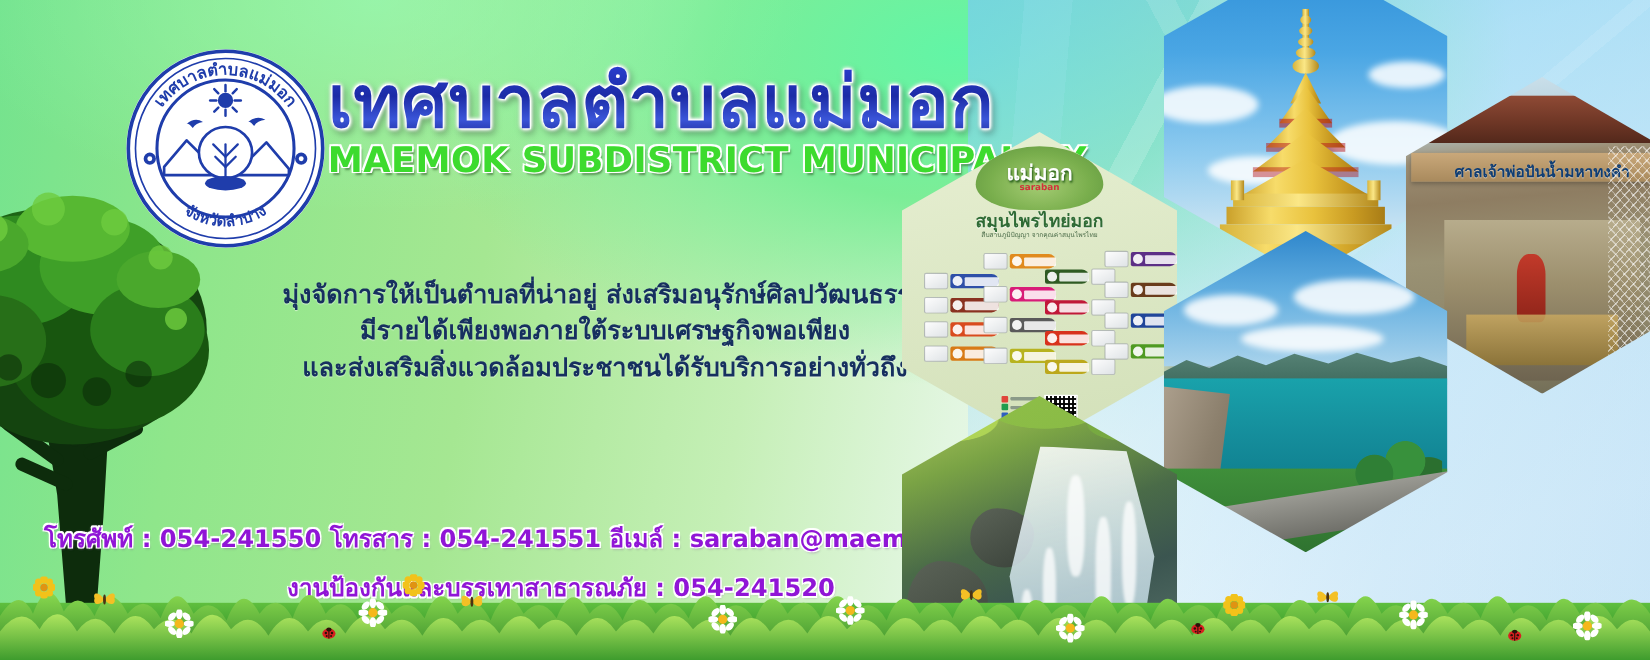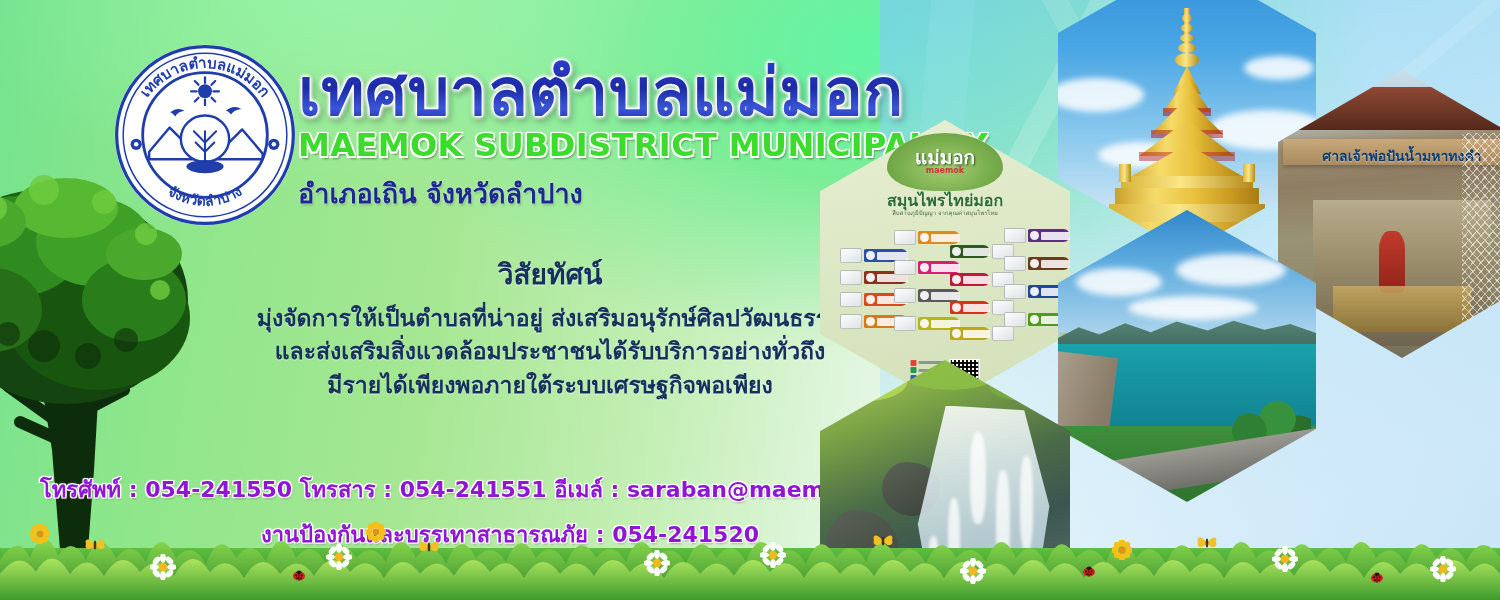--- a/index.html
+++ b/index.html
@@ -433,43 +433,41 @@
       </text>
       <text font-size="15" font-weight="bold" fill="#1f3dab" font-family="'DejaVu Sans',sans-serif">
         <textPath href="#arcBot" startOffset="50%" text-anchor="middle">จังหวัดลำปาง</textPath>
       </text>
     </svg>
   </div>
 
   <div class="titles">
     <div class="title-th">เทศบาลตำบลแม่มอก</div>
     <div class="title-en">MAEMOK SUBDISTRICT MUNICIPALITY</div>
-    <div class="title-sub">อำเภอเถิน จังหวัดลำปาง</div>
   </div>
 
   <div class="vision">
-    <div class="vision-head">วิสัยทัศน์</div>
     <div class="vision-line">มุ่งจัดการให้เป็นตำบลที่น่าอยู่ ส่งเสริมอนุรักษ์ศิลปวัฒนธรรม</div>
+    <div class="vision-line">มีรายได้เพียงพอภายใต้ระบบเศรษฐกิจพอเพียง</div>
     <div class="vision-line">และส่งเสริมสิ่งแวดล้อมประชาชนได้รับบริการอย่างทั่วถึง</div>
-    <div class="vision-line">มีรายได้เพียงพอภายใต้ระบบเศรษฐกิจพอเพียง</div>
   </div>
 
   <div class="contact">
     <div class="contact-line">โทรศัพท์ : 054-241550  โทรสาร : 054-241551 อีเมล์ : saraban@maemok.go.th</div>
     <div class="contact-line second">งานป้องกันและบรรเทาสาธารณภัย : 054-241520</div>
   </div>
 
   <div class="hexwrap">
 
     <div class="hex" id="hex-herb">
       <div class="inner">
         <div class="poster-bg"></div>
         <div class="poster-logo"></div>
         <div class="poster-logo-txt">แม่มอก</div>
-        <div class="poster-logo-sub">maemok</div>
+        <div class="poster-logo-sub">saraban</div>
         <div class="poster-title">สมุนไพรไทย่มอก</div>
         <div class="poster-subtitle">สืบสานภูมิปัญญา จากคุณค่าสมุนไพรไทย</div>
 
         <div class="poster-grid">
           <div class="prow" style="left:8px;  top:26px;">
               <div class="pbox"></div>
               <div class="pchip" style="width:44px;background:#2e4fa8;">
                 <div class="pdot"></div>
                 <div class="plabel"></div>
               </div>

